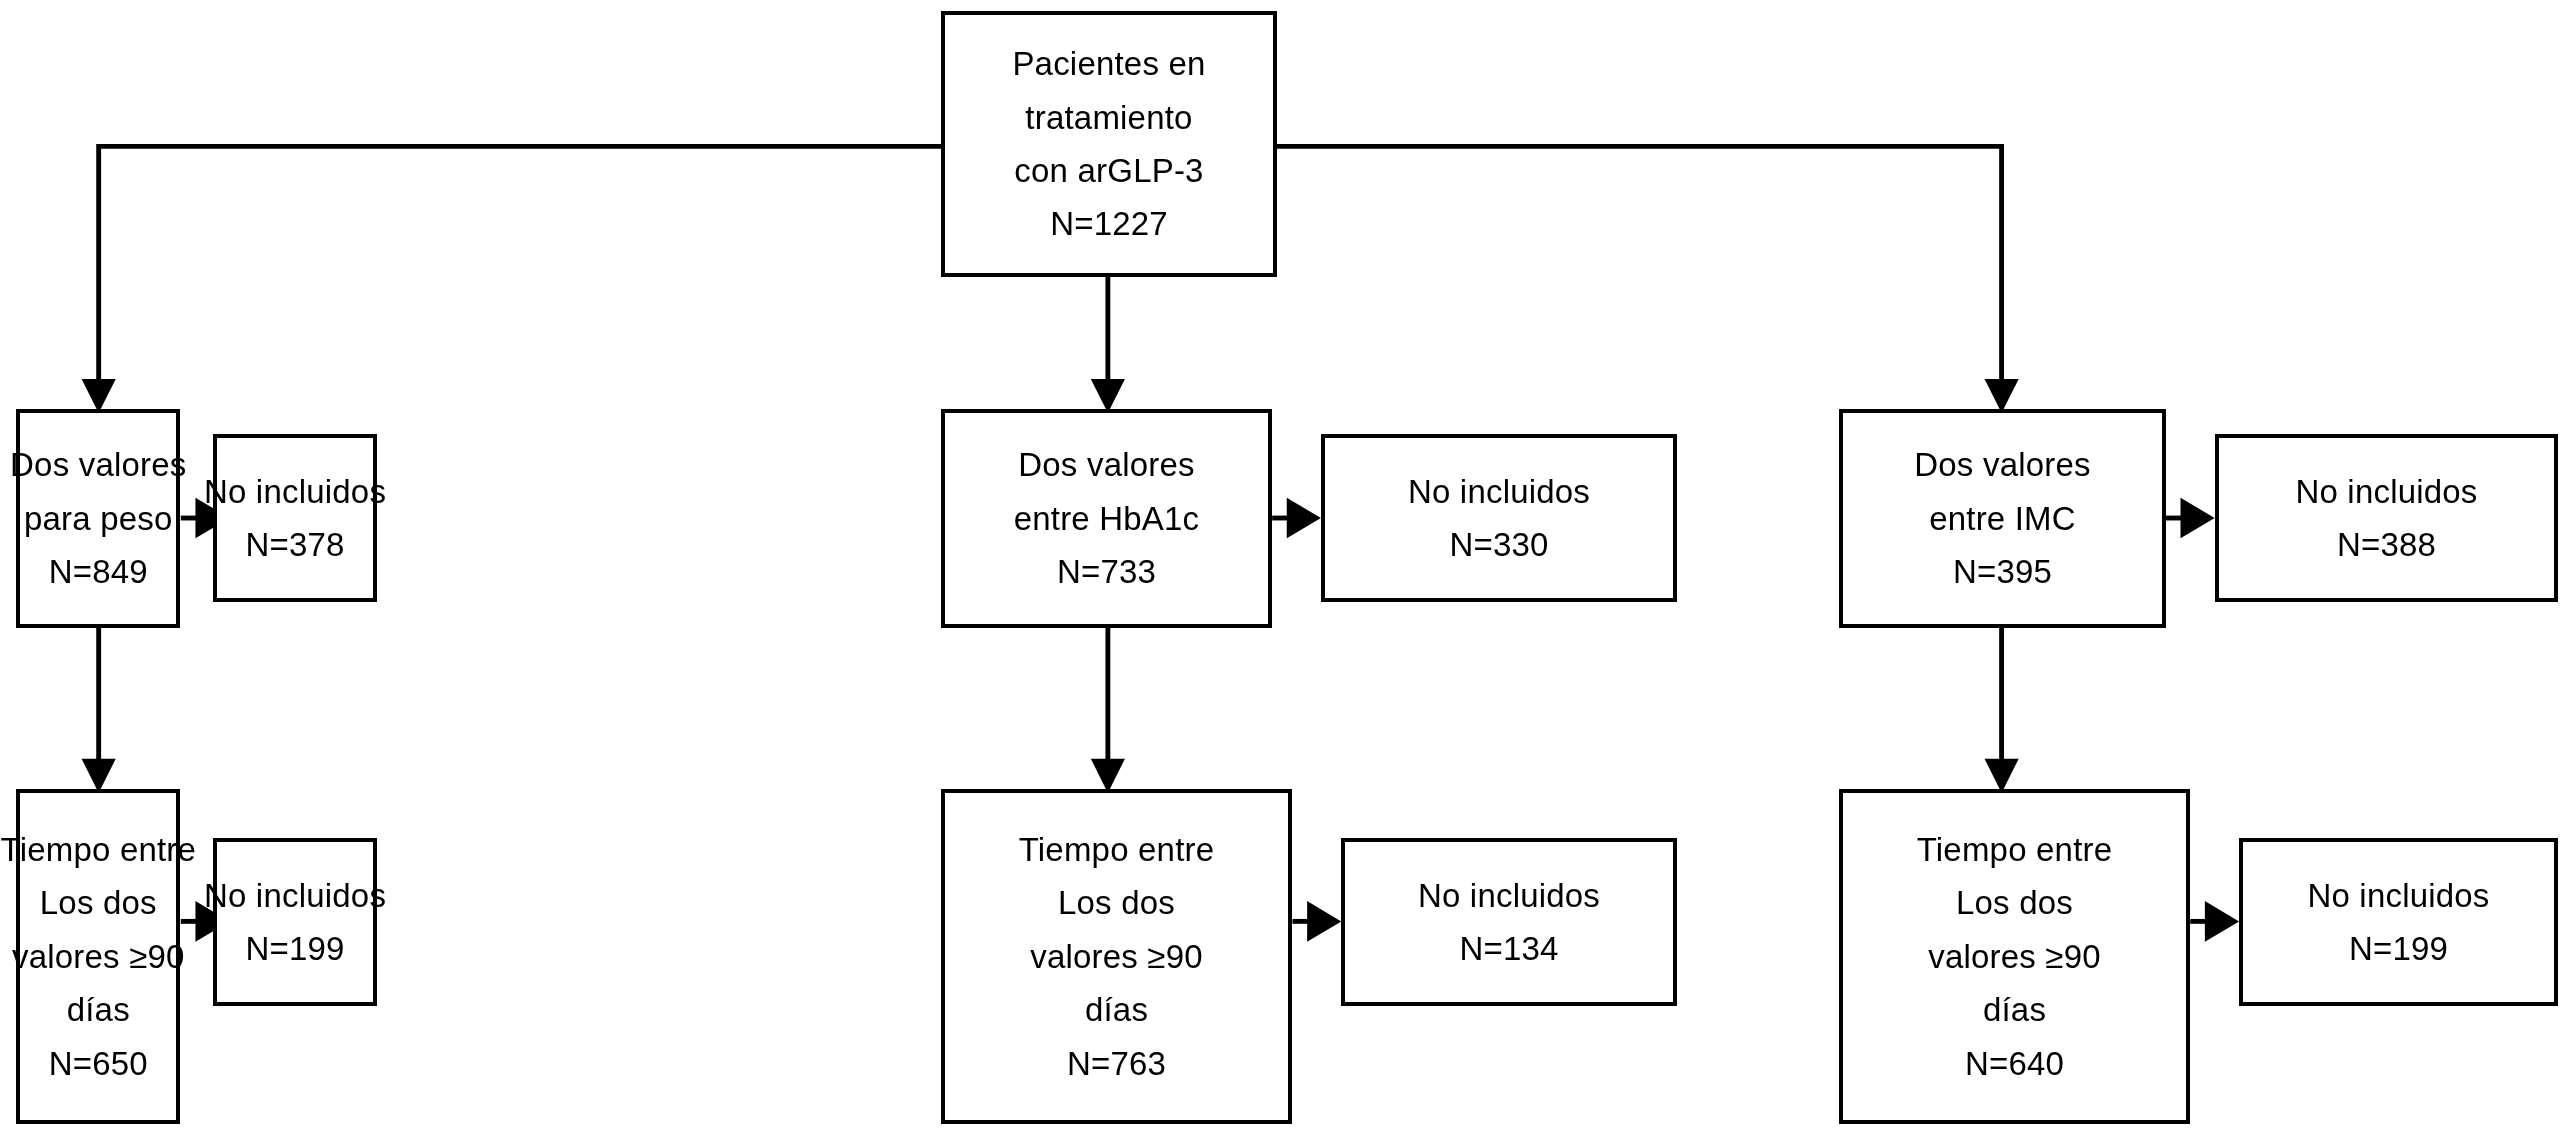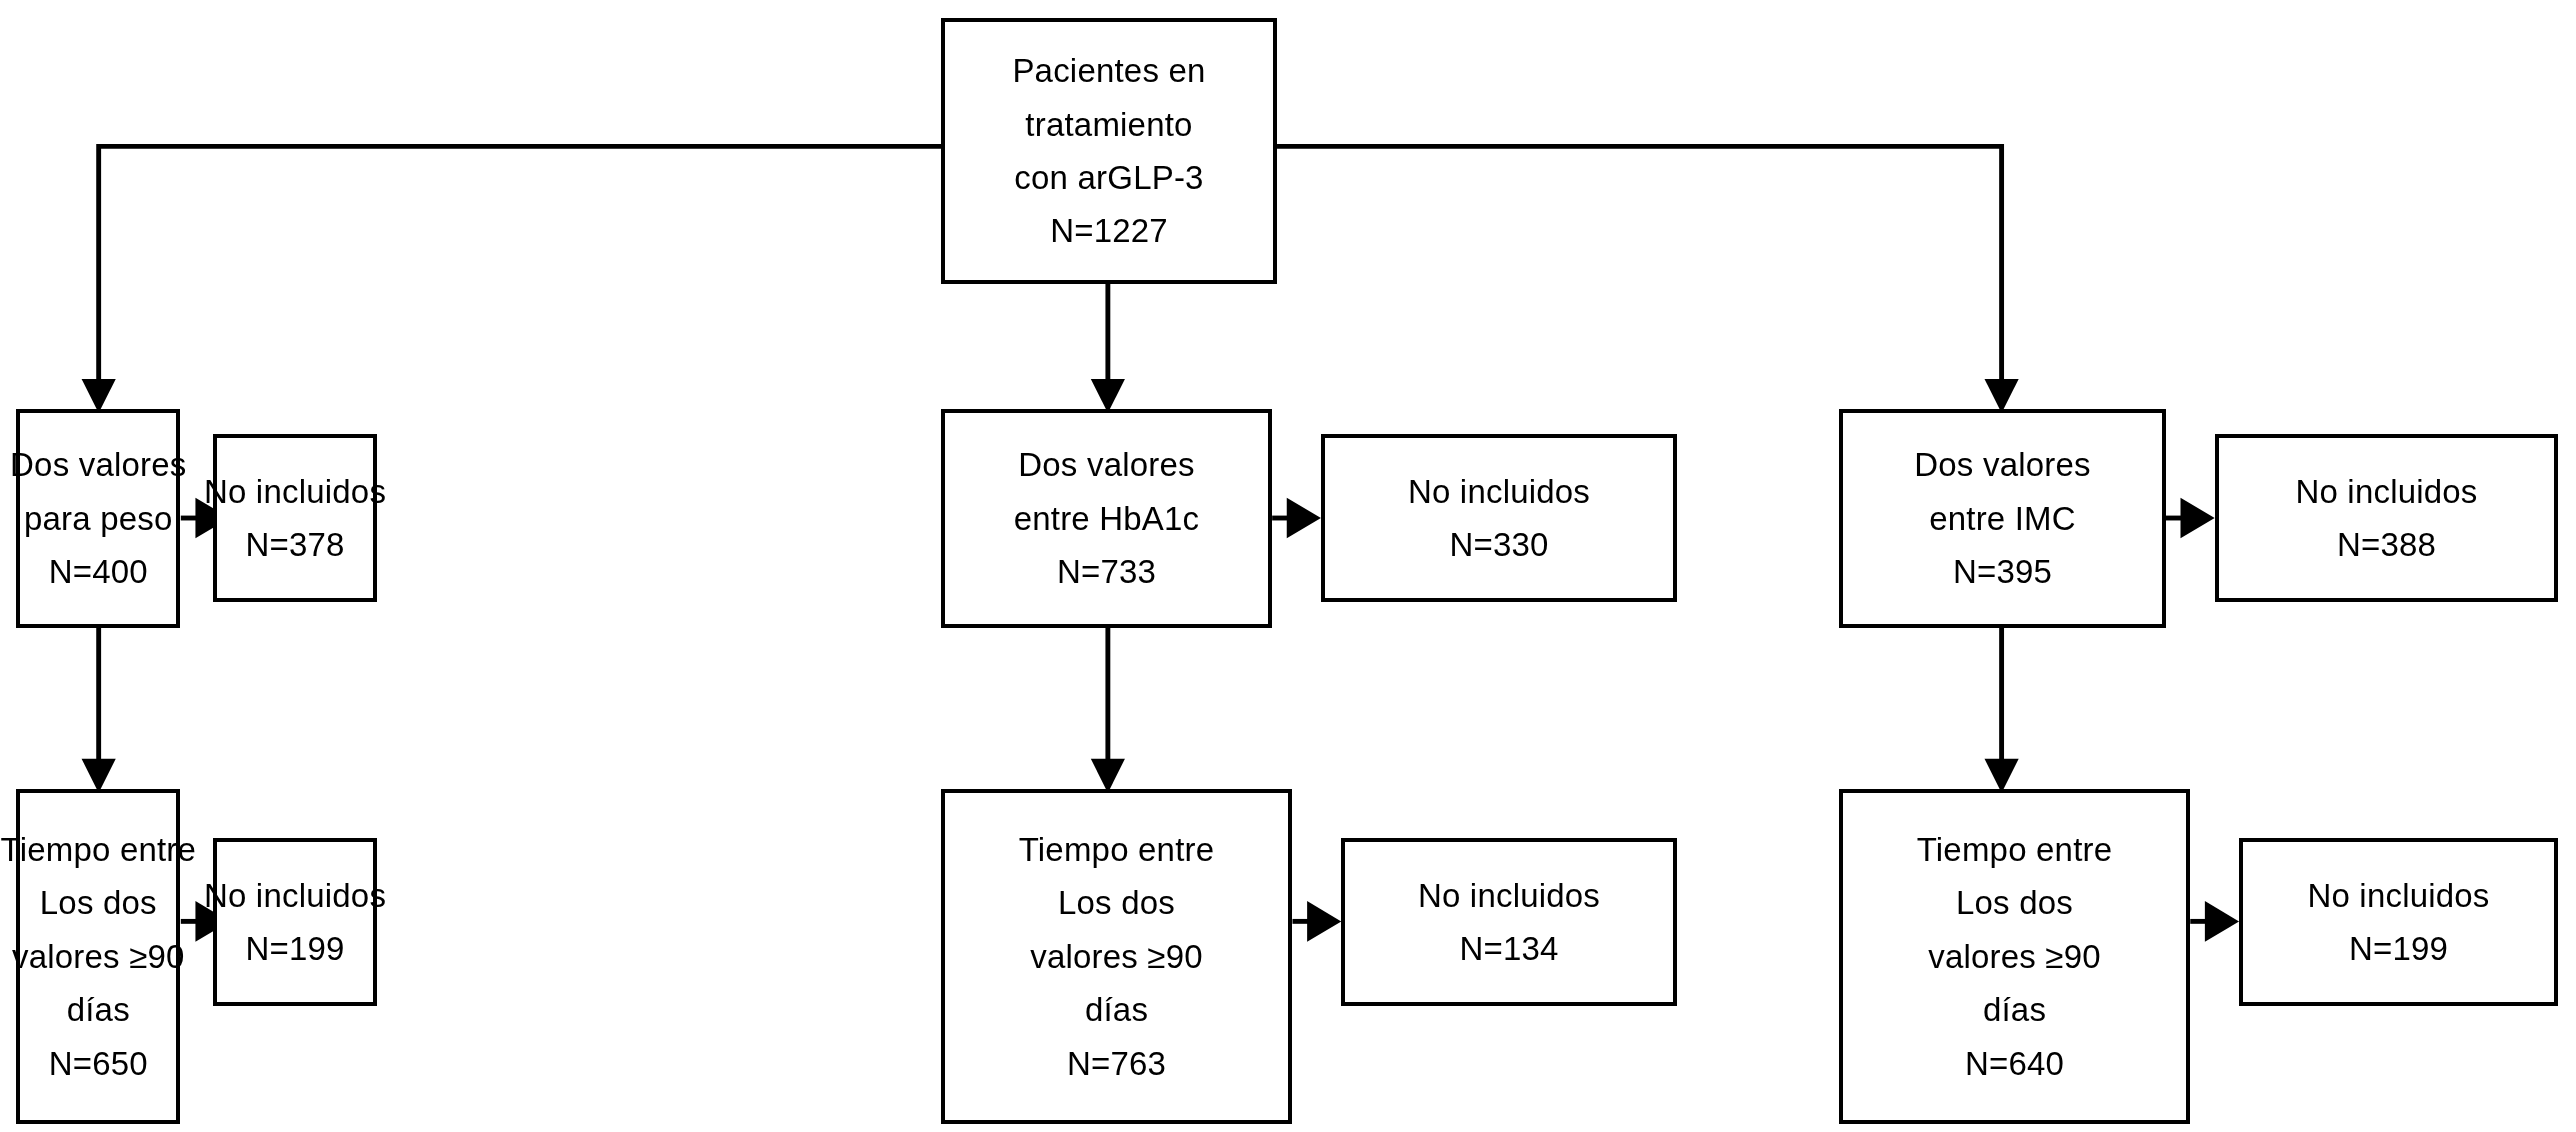--- a/index.html
+++ b/index.html
@@ -91,31 +91,31 @@
     <path class="connector-line" d="M 2663 637 L 2687 637" stroke-width="6"></path>
     <polygon class="connector-head" points="2681,612 2681,662 2723,637"></polygon>
 
     <path class="connector-line" d="M 2461 772 L 2461 945" stroke-width="6"></path>
     <polygon class="connector-head" points="2440,933 2482,933 2461,975"></polygon>
 
     <path class="connector-line" d="M 2693 1133 L 2717 1133" stroke-width="6"></path>
     <polygon class="connector-head" points="2711,1108 2711,1158 2753,1133"></polygon>
   </svg>
 
-  <div class="node-box" style="left:941px; top:18px; width:336px; height:266px;">
+  <div class="node-box" style="left:941px; top:11px; width:336px; height:266px;">
     <span class="line">Pacientes en</span>
     <span class="line">tratamiento</span>
     <span class="line">con arGLP-3</span>
     <span class="line">N=1227</span>
   </div>
 
   <div class="node-box" style="left:16.3px; top:409px; width:164px; height:219px;">
     <span class="line">Dos valores</span>
     <span class="line">para peso</span>
-    <span class="line">N=400</span>
+    <span class="line">N=849</span>
   </div>
 
   <div class="node-box" style="left:213px; top:434px; width:164px; height:168px;">
     <span class="line">No incluidos</span>
     <span class="line">N=378</span>
   </div>
 
   <div class="node-box" style="left:16.3px; top:789px; width:164px; height:335px;">
     <span class="line">Tiempo entre</span>
     <span class="line">Los dos</span>

